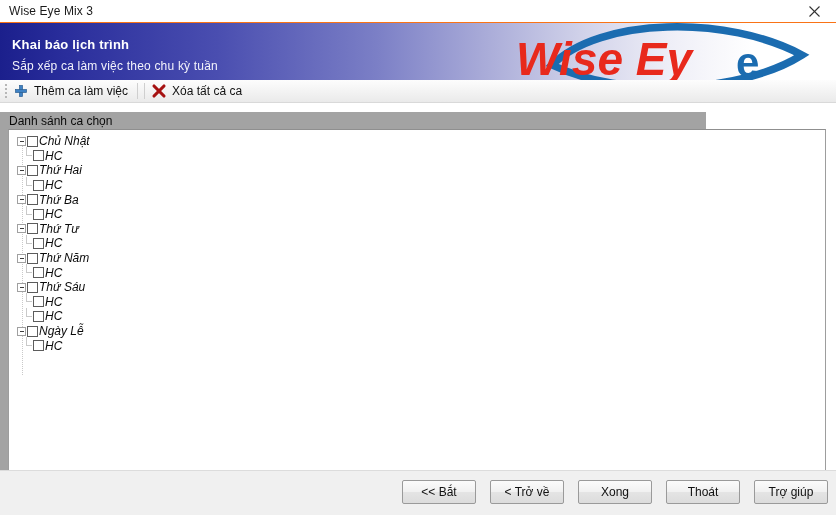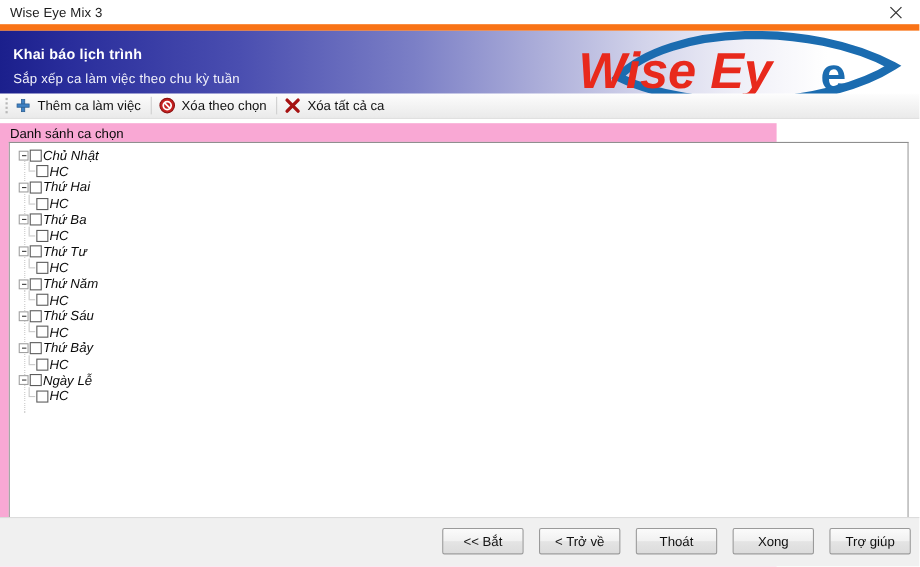--- a/index.html
+++ b/index.html
@@ -14,21 +14,21 @@
     font-size: 12px;
     color: #000000;
     overflow: hidden;
     position: relative;
   }
 
   
   .titlebar {
     height: 22px;
     background: #ffffff;
-    border-bottom: 6px solid #f97316;
+    border-bottom: 1px solid #f97316;
     display: flex;
     align-items: center;
     position: relative;
   }
   .titlebar-text {
     padding-left: 9px;
     font-size: 12px;
     color: #1a1a1a;
     letter-spacing: .1px;
   }
@@ -73,21 +73,21 @@
   .banner-sub {
     position: absolute;
     left: 12px;
     top: 36px;
     font-size: 12px;
     color: #f2f2fb;
     letter-spacing: .2px;
   }
   .logo {
     position: absolute;
-    right: 6px;
+    right: 16px;
     top: -4px;
     width: 330px;
     height: 76px;
   }
   .logo svg { display: block; }
 
   
   .toolbar {
     height: 22px;
     background: linear-gradient(to bottom, #fdfdfd 0%, #f3f3f3 52%, #eaeaea 100%);
@@ -133,21 +133,21 @@
   }
   .ico { width: 16px; height: 16px; display:block; }
 
   
   .content {
     position: absolute;
     left: 0;
     top: 112px;
     width: 706px;
     bottom: 0;
-    background: #f9a8d4;
+    background: #a3a3a3;
   }
   .group-label {
     position: absolute;
     left: 9px;
     top: 2px;
     font-size: 12px;
     color: #0a0a0a;
   }
   .panel {
     position: absolute;
@@ -320,28 +320,20 @@
   <div class="tb-item">
     <svg class="ico" viewBox="0 0 16 16">
       <rect x="6.5" y="2.5" width="3" height="11" fill="#3f82c4" stroke="#2b5e92" stroke-width=".7"></rect>
       <rect x="2.5" y="6.5" width="11" height="3" fill="#3f82c4" stroke="#2b5e92" stroke-width=".7"></rect>
     </svg>
     <span class="lbl">Thêm ca làm việc</span>
   </div>
 
   <div class="tb-sep"></div>
 
-  <div class="tb-item">
-    <svg class="ico" viewBox="0 0 16 16">
-      <circle cx="8" cy="8" r="6.6" fill="#c62020" stroke="#8d1212" stroke-width="1"></circle>
-      <circle cx="8" cy="8" r="3.6" fill="none" stroke="#ffffff" stroke-width="1.6"></circle>
-      <line x1="5.6" y1="5.6" x2="10.4" y2="10.4" stroke="#ffffff" stroke-width="1.6"></line>
-    </svg>
-    <span class="lbl">Xóa theo chọn</span>
-  </div>
 
   <div class="tb-sep"></div>
 
   <div class="tb-item">
     <svg class="ico" viewBox="0 0 16 16">
       <line x1="3" y1="3" x2="13" y2="13" stroke="#a61212" stroke-width="3.1" stroke-linecap="round"></line>
       <line x1="13" y1="3" x2="3" y2="13" stroke="#a61212" stroke-width="3.1" stroke-linecap="round"></line>
     </svg>
     <span class="lbl">Xóa tất cả ca</span>
   </div>
@@ -413,25 +405,20 @@
         <span class="expander"></span>
         <span class="cbox"></span>
         <span class="node-label">Thứ Sáu</span>
       </div>
       <div class="node child">
         <span class="elbow"></span>
         <span class="cbox"></span>
         <span class="node-label">HC</span>
       </div>
 
-      <div class="node parent">
-        <span class="expander"></span>
-        <span class="cbox"></span>
-        <span class="node-label">Thứ Bảy</span>
-      </div>
       <div class="node child">
         <span class="elbow"></span>
         <span class="cbox"></span>
         <span class="node-label">HC</span>
       </div>
 
       <div class="node parent">
         <span class="expander"></span>
         <span class="cbox"></span>
         <span class="node-label">Ngày Lễ</span>
@@ -442,18 +429,18 @@
         <span class="node-label">HC</span>
       </div>
 
     </div>
   </div>
 
   <div class="footer">
     <div class="btn-row">
       <div class="btn">&lt;&lt;  Bắt</div>
       <div class="btn">&lt;  Trở về</div>
+      <div class="btn">Xong</div>
       <div class="btn">Thoát</div>
-      <div class="btn">Xong</div>
       <div class="btn">Trợ giúp</div>
     </div>
   </div>
 </div>
 
 </body></html>

